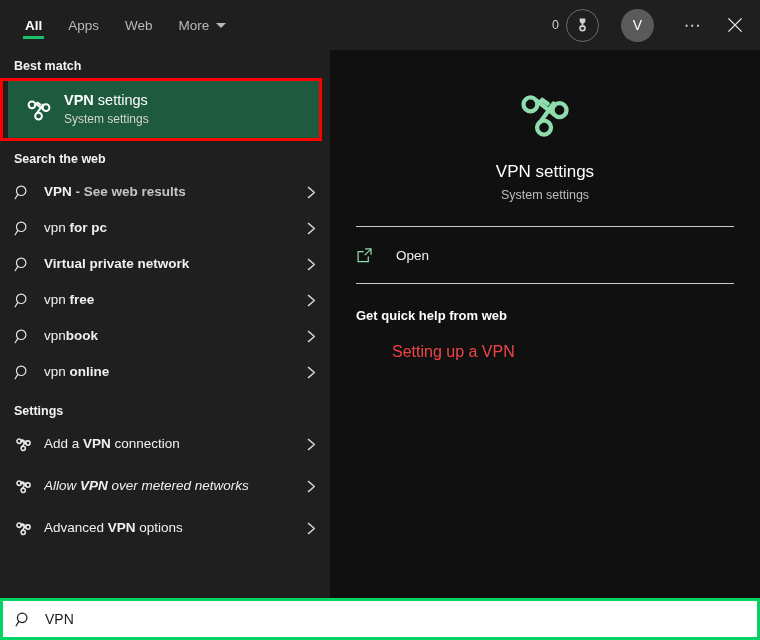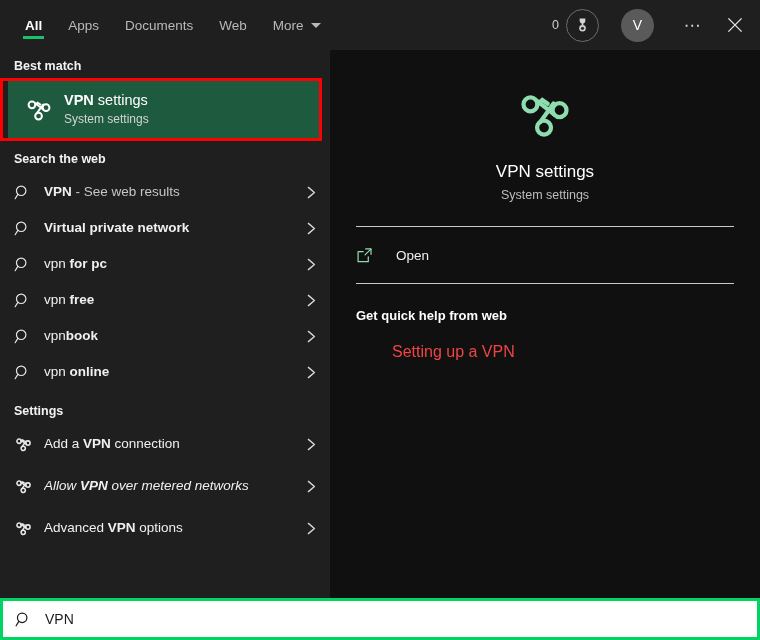--- a/index.html
+++ b/index.html
@@ -161,21 +161,21 @@
     flex: 0 0 18px;
     display: flex;
     align-items: center;
     justify-content: center;
     color: #d6d6d6;
   }
   .row.two-line { height: 48px; font-style: italic; }
   .row.two-line .rlabel { white-space: normal; }
 
   .rlabel b { font-weight: bold; }
-  .rlabel .dim { color: #c6c6c6; font-weight: normal; }
+  .rlabel .dim { color: #c6c6c6; font-weight: bold; }
 
   
   .bestmatch-wrap {
     position: relative;
     margin: 0 8px;
     padding: 0;
   }
   .bestmatch {
     background: #1e5b3e;
     height: 57px;
@@ -272,23 +272,20 @@
 
 <div id="app">
 
   <div class="topbar">
     <div class="tabs">
       <div class="tab active">
         <span>All</span>
       </div>
       <div class="tab">
         <span>Apps</span>
-      </div>
-      <div class="tab">
-        <span>Documents</span>
       </div>
       <div class="tab">
         <span>Web</span>
       </div>
       <div class="tab">
         <span>More</span>
         <span class="caret"></span>
       </div>
     </div>
 
@@ -365,36 +362,36 @@
         </div>
       </div>
 
       <div class="row">
         <div class="ricon">
           <svg width="17" height="17" viewBox="0 0 18 18" aria-hidden="true">
               <circle cx="7.6" cy="7.2" r="5" fill="none" stroke="#e8e8e8" stroke-width="1.25"></circle>
               <path d="M3.9 11.2 L1.2 15.6" stroke="#e8e8e8" stroke-width="1.25" fill="none" stroke-linecap="round"></path>
             </svg>
         </div>
-        <div class="rlabel"><b>Virtual private network</b></div>
+        <div class="rlabel"><span>vpn </span><b>for pc</b></div>
         <div class="rchev">
           <svg width="11" height="13" viewBox="0 0 11 13" aria-hidden="true">
               <path d="M2.4 1.4 L8.4 6.5 L2.4 11.6" fill="none" stroke="#d6d6d6" stroke-width="1.4" stroke-linecap="round" stroke-linejoin="round"></path>
             </svg>
         </div>
       </div>
 
       <div class="row">
         <div class="ricon">
           <svg width="17" height="17" viewBox="0 0 18 18" aria-hidden="true">
               <circle cx="7.6" cy="7.2" r="5" fill="none" stroke="#e8e8e8" stroke-width="1.25"></circle>
               <path d="M3.9 11.2 L1.2 15.6" stroke="#e8e8e8" stroke-width="1.25" fill="none" stroke-linecap="round"></path>
             </svg>
         </div>
-        <div class="rlabel"><span>vpn </span><b>for pc</b></div>
+        <div class="rlabel"><b>Virtual private network</b></div>
         <div class="rchev">
           <svg width="11" height="13" viewBox="0 0 11 13" aria-hidden="true">
               <path d="M2.4 1.4 L8.4 6.5 L2.4 11.6" fill="none" stroke="#d6d6d6" stroke-width="1.4" stroke-linecap="round" stroke-linejoin="round"></path>
             </svg>
         </div>
       </div>
 
       <div class="row">
         <div class="ricon">
           <svg width="17" height="17" viewBox="0 0 18 18" aria-hidden="true">

